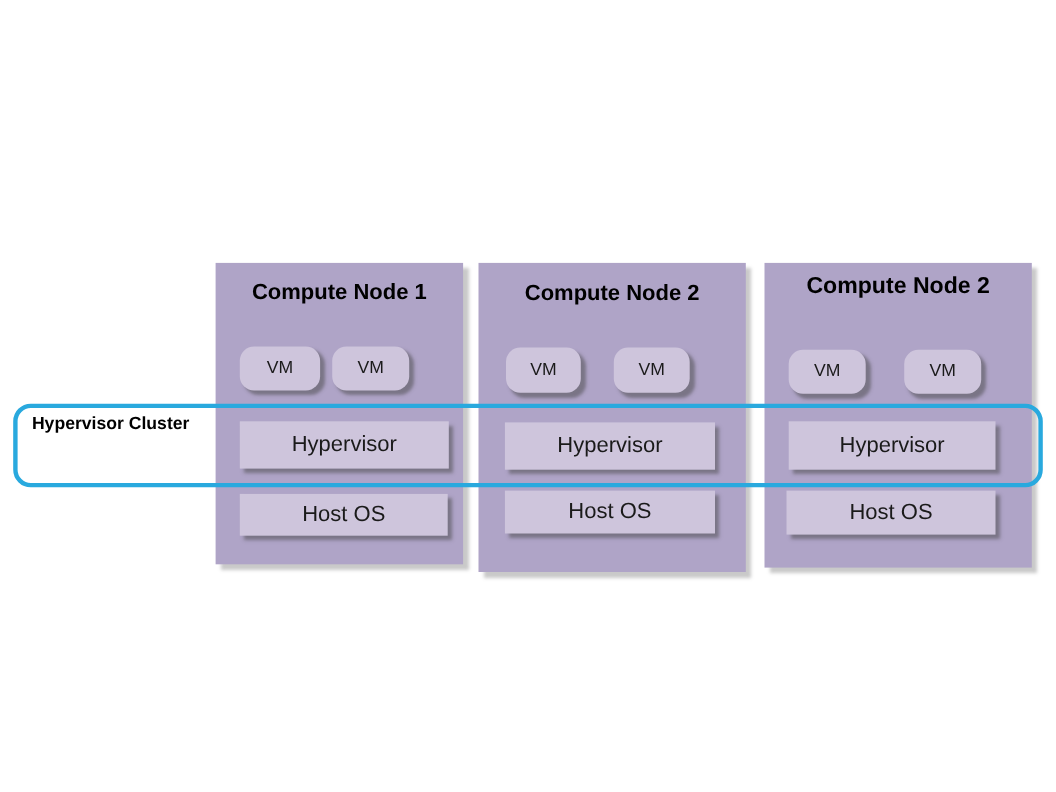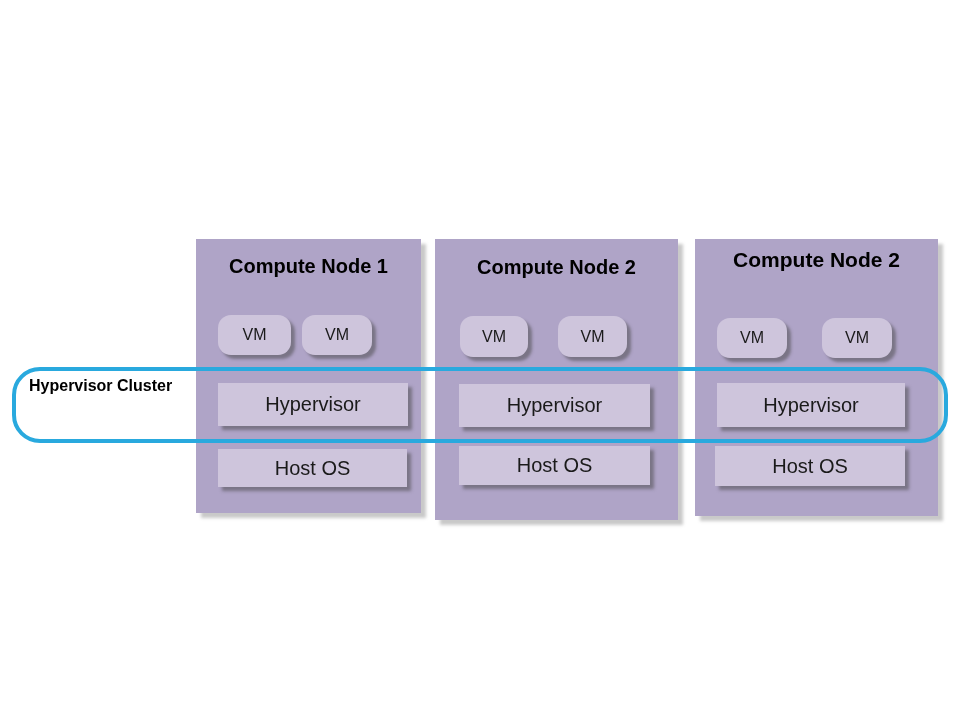--- a/index.html
+++ b/index.html
@@ -68,21 +68,21 @@
 
   
   .cluster-outline {
     position: absolute;
     left: 12px;
     top: 367px;
     width: 936px;
     height: 76px;
     box-sizing: border-box;
     border: 4px solid var(--accent, #29A9DE);
-    border-radius: 28px;
+    border-radius: 16px;
     z-index: 10;
     pointer-events: none;
   }
   .cluster-label {
     position: absolute;
     left: 13px;
     top: 6px;
     font-weight: bold;
     font-size: 16px;
     color: #000000;

